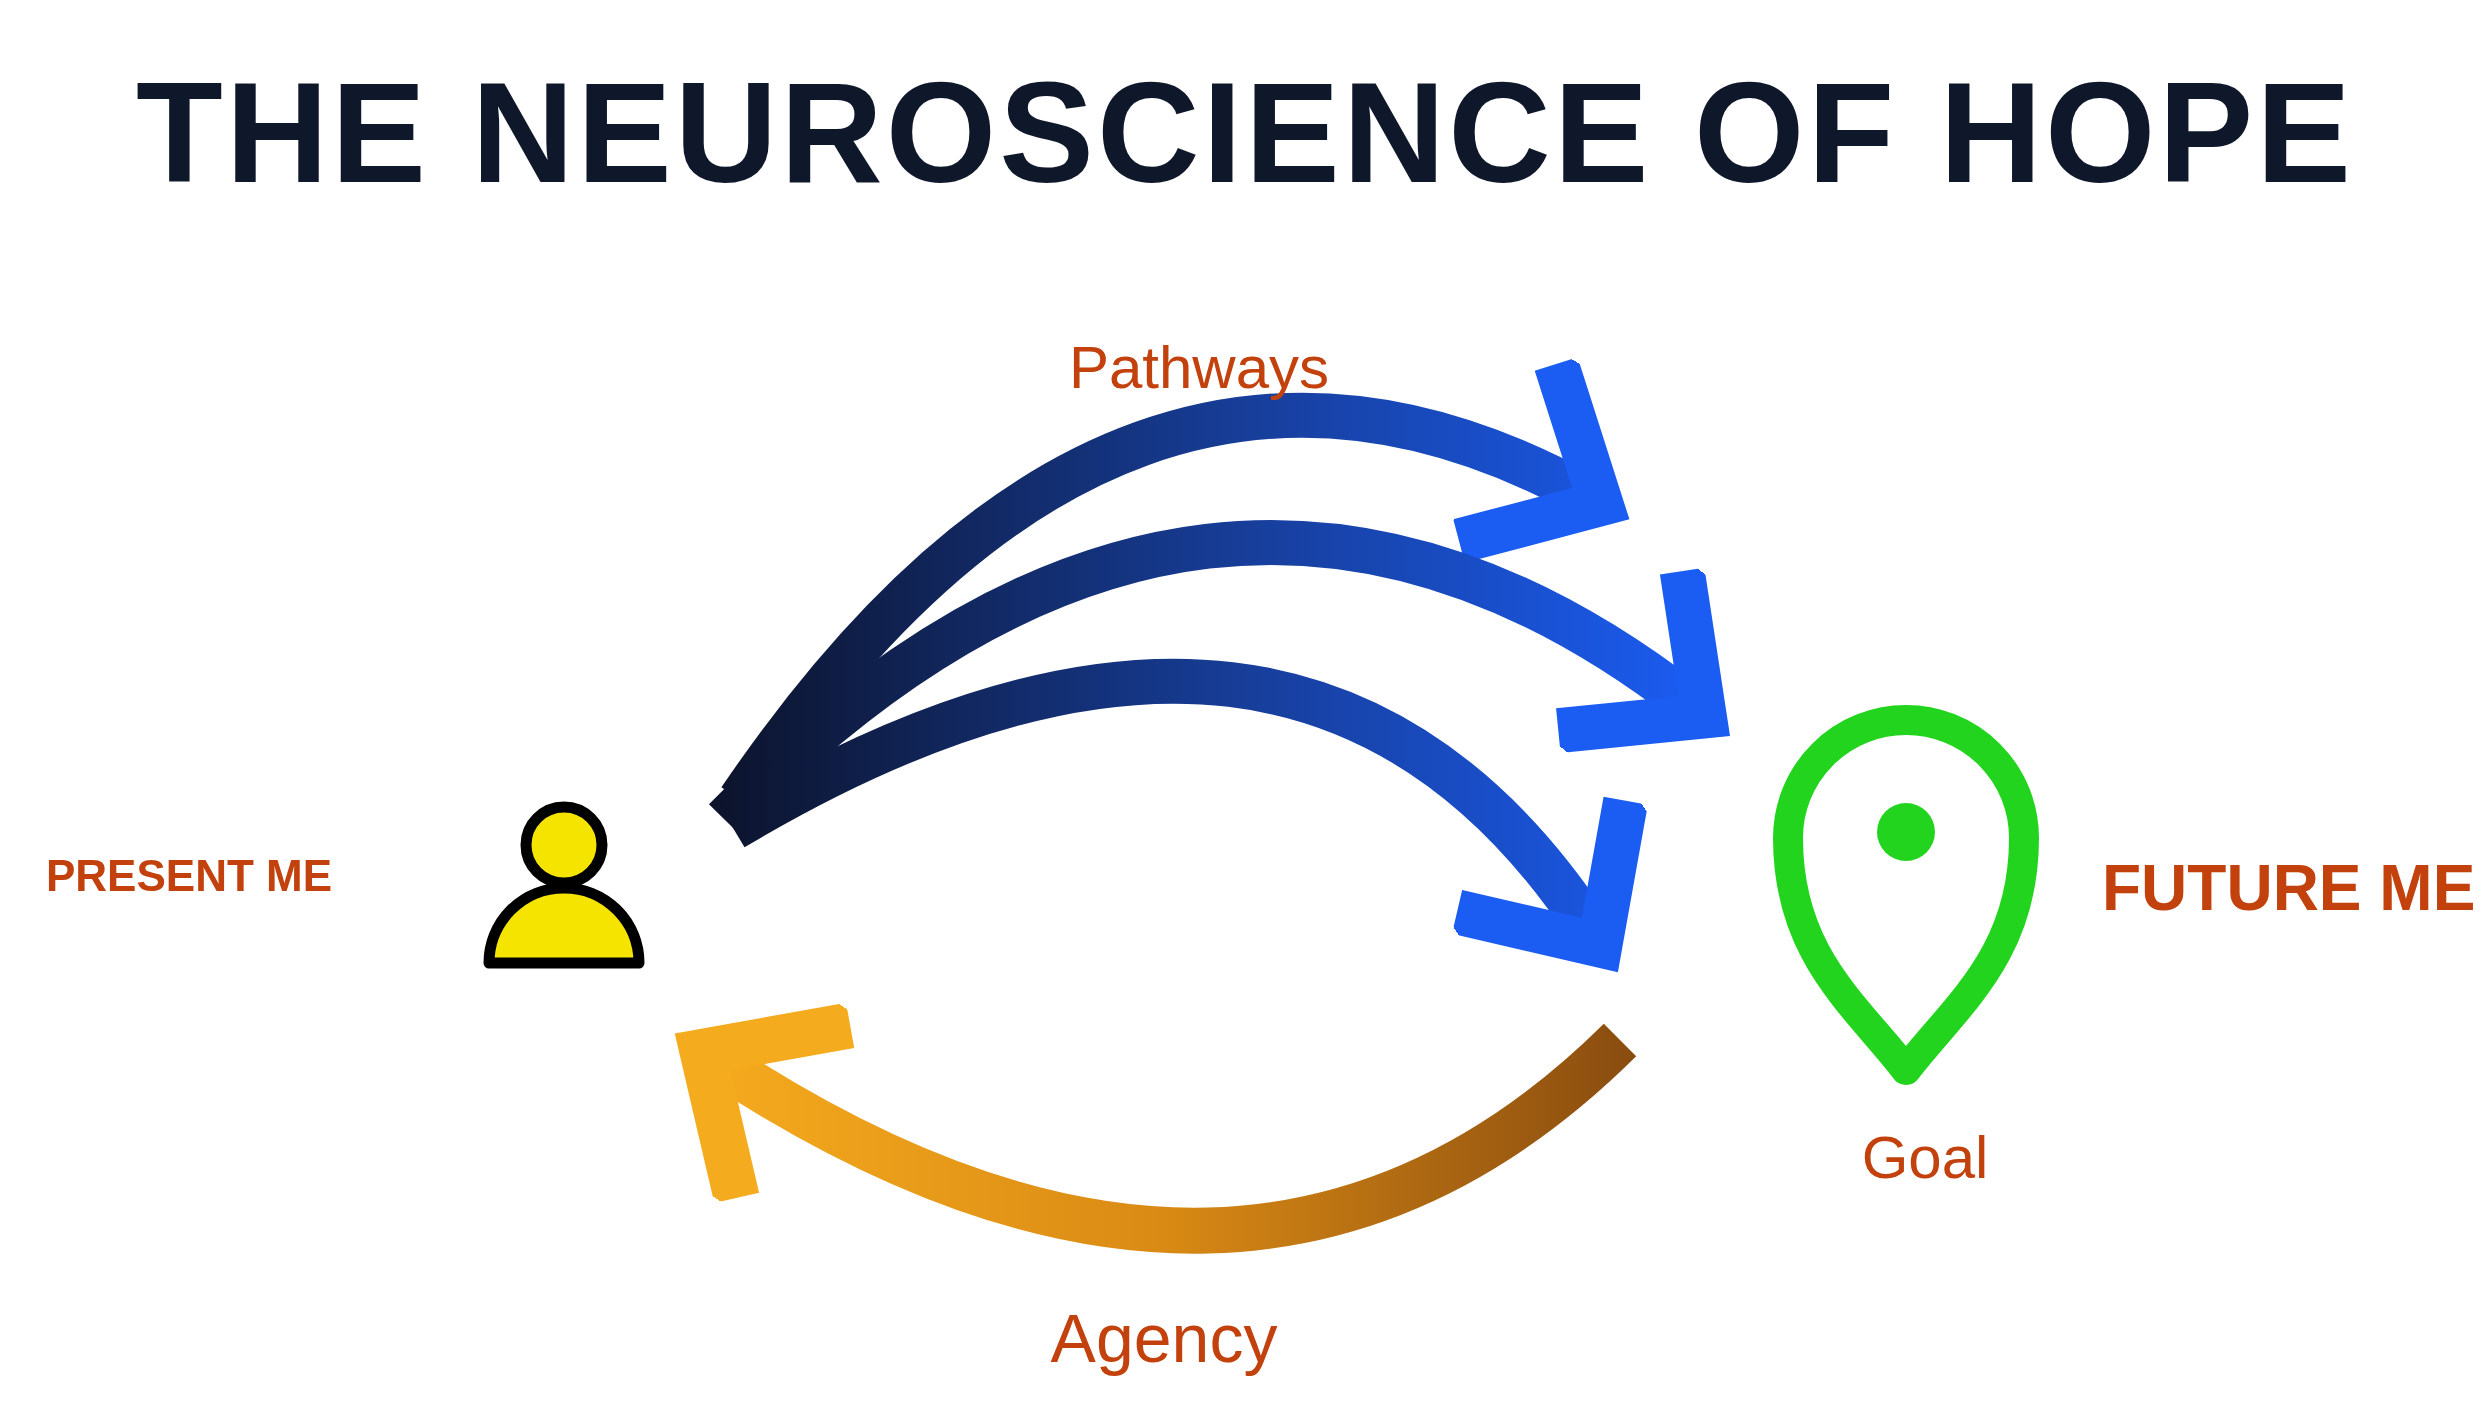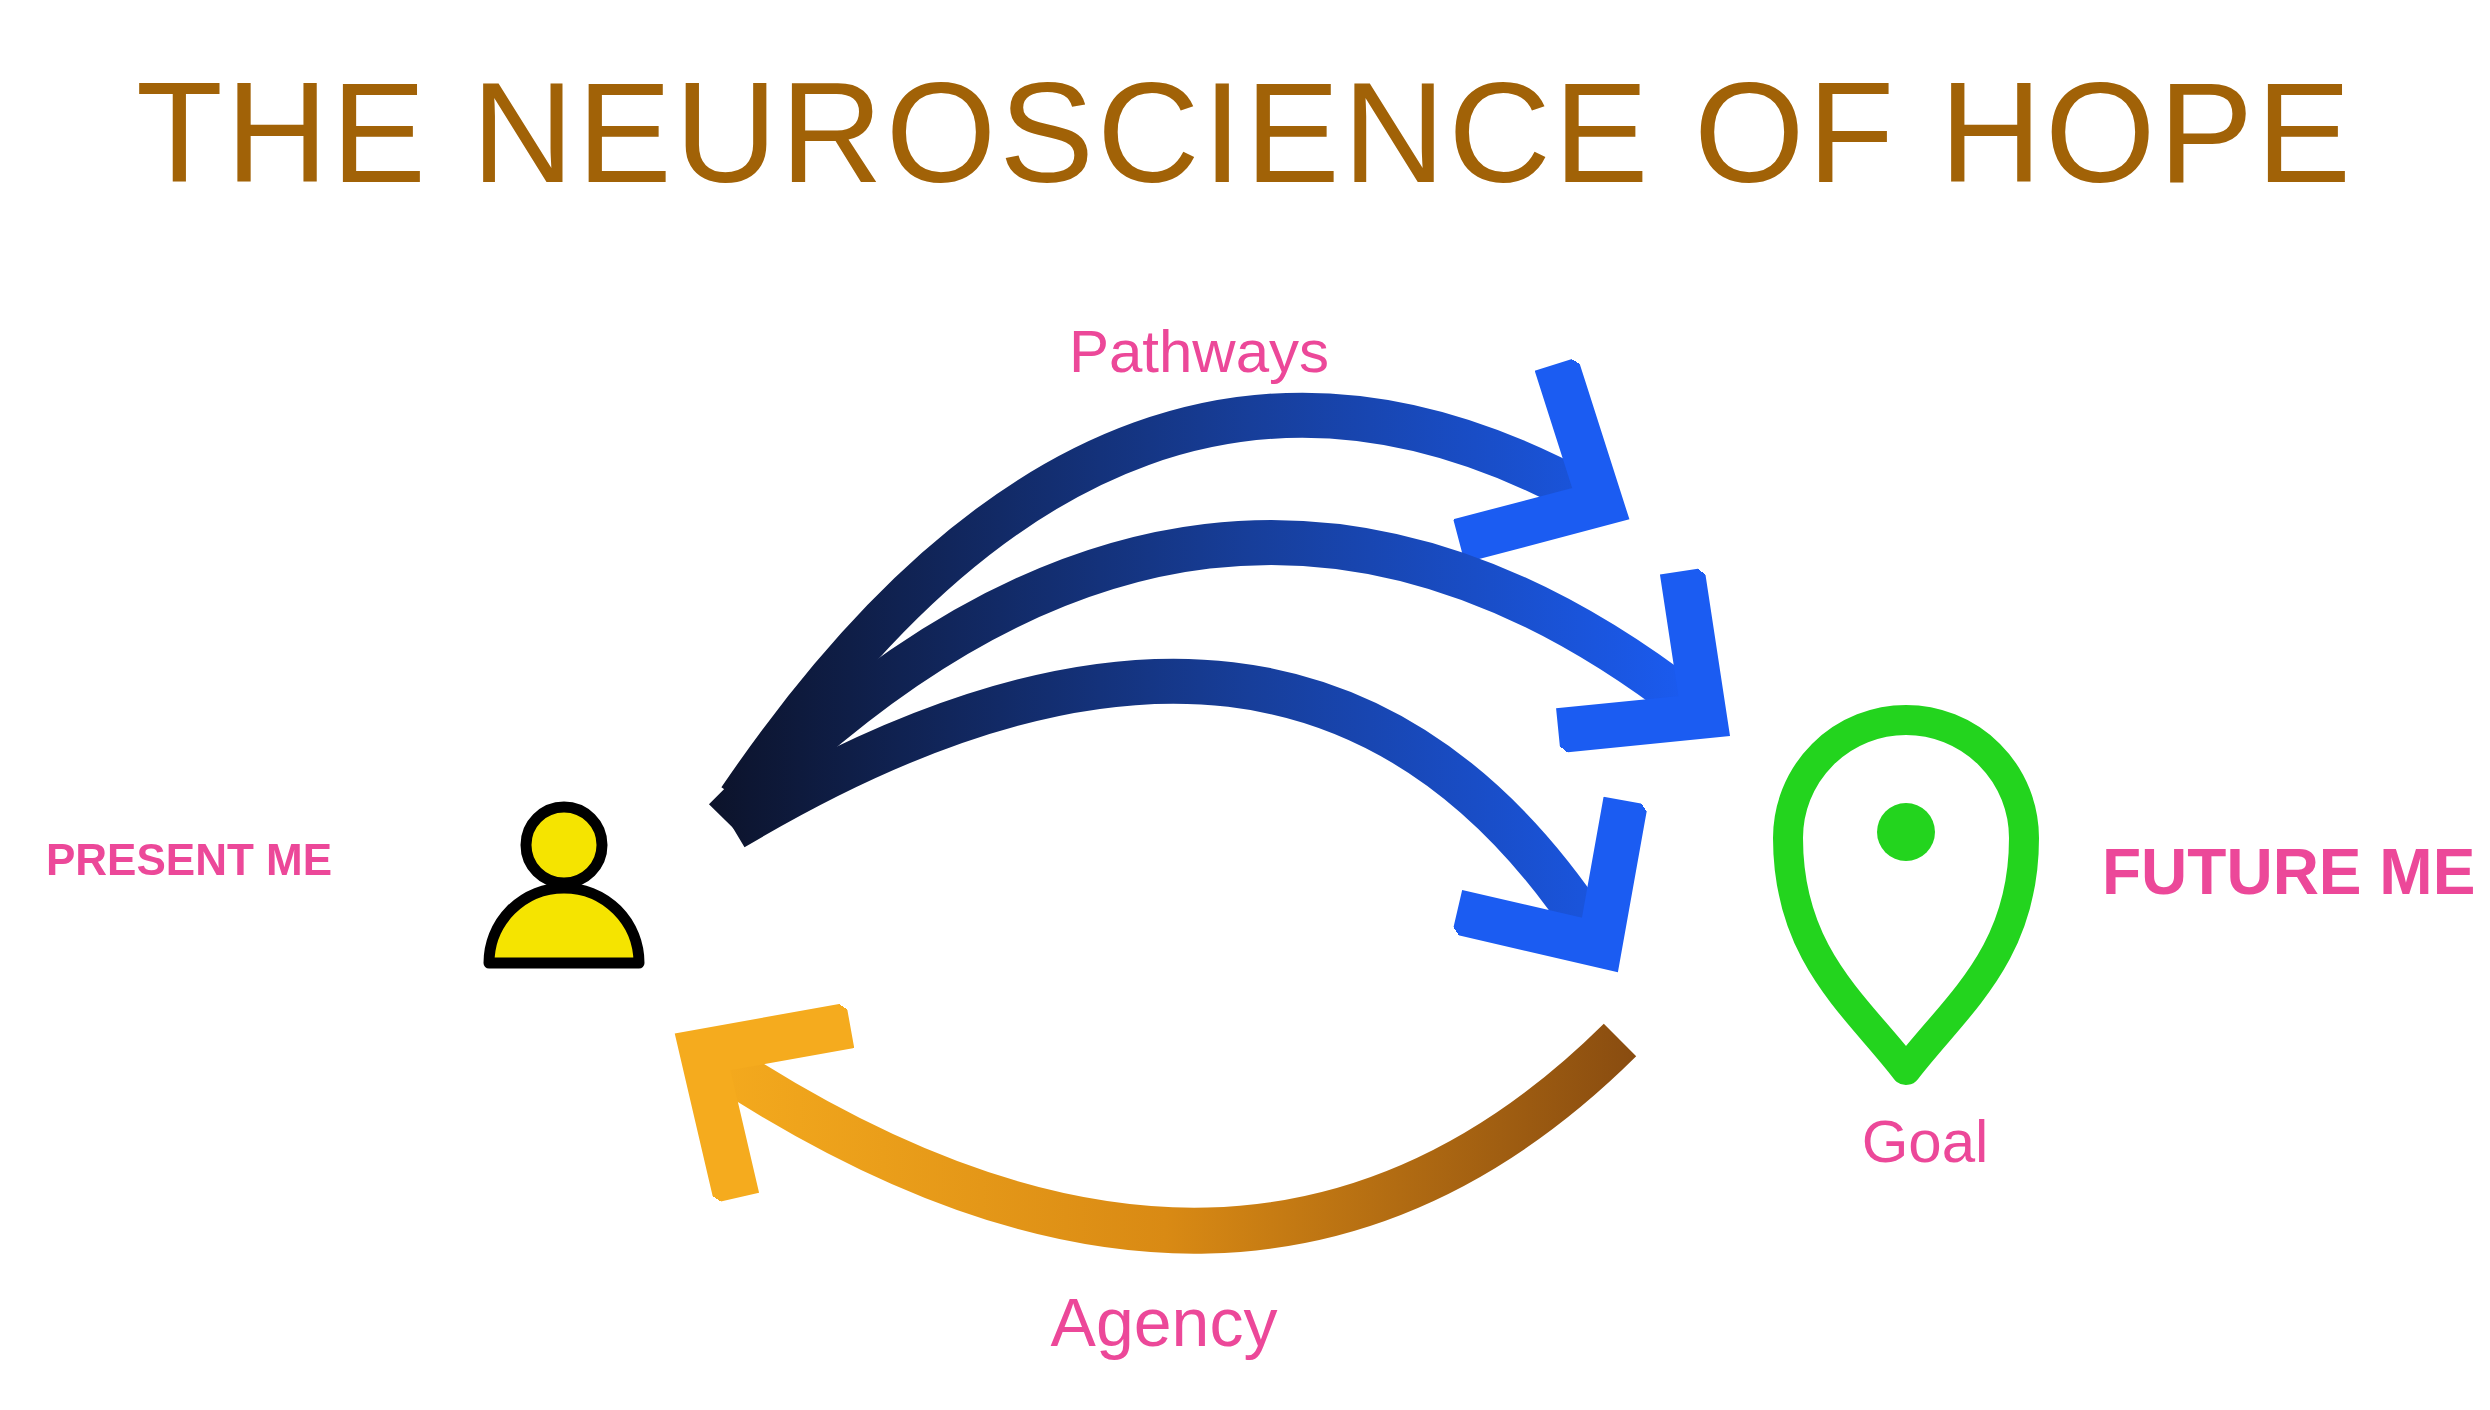--- a/index.html
+++ b/index.html
@@ -16,31 +16,32 @@
     width: 2490px;
     height: 1410px;
   }
   .title {
     position: absolute;
     top: 62px;
     left: 0;
     width: 100%;
     text-align: center;
     font-size: 142px;
-    font-weight: 400;
+    font-weight: 700;
     letter-spacing: 3px;
-    color: #a16207;
+    color: #0f172a;
     line-height: 1;
     white-space: nowrap;
   }
   .lbl {
     position: absolute;
-    color: #ec4899;
+    color: #c2410c;
     line-height: 1;
     white-space: nowrap;
+    margin-top: 16px;
   }
   .lbl-pathways {
     top: 322px;
     left: 1199px;
     transform: translateX(-50%);
     font-size: 60px;
     font-weight: 400;
   }
   .lbl-agency {
     top: 1288px;

